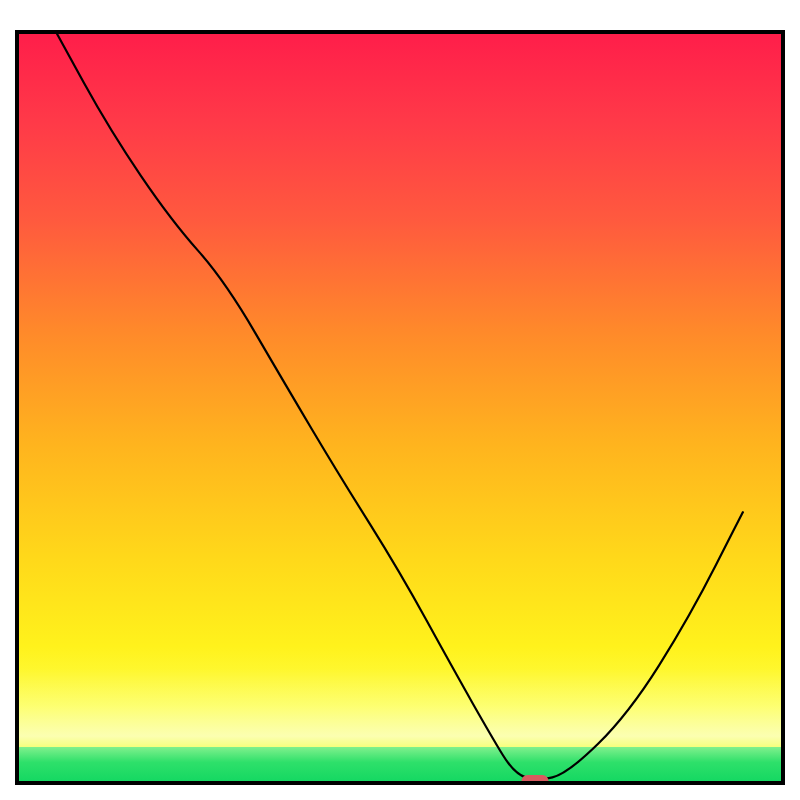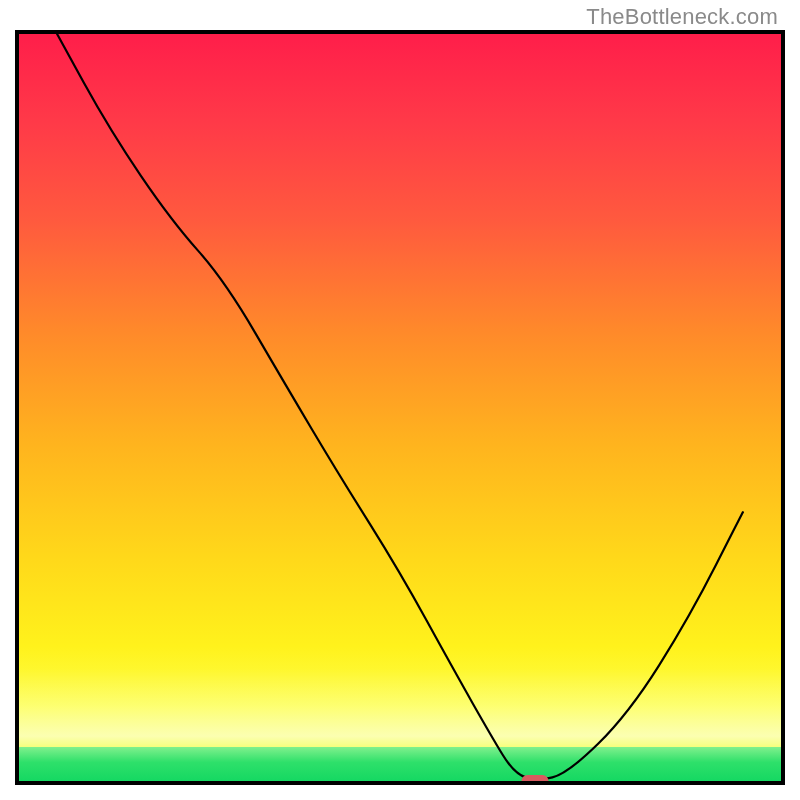--- a/index.html
+++ b/index.html
@@ -78,21 +78,20 @@
     height: 12px;
     border-radius: 6px;
     background: #d85a5f;
     transform: translate(-50%, -50%);
   }
 </style>
 </head>
 <body>
 
 <div class="canvas">
-  <div class="watermark">TheBottleneck.com</div>
 
   <div class="plot-frame">
     <div class="gradient-bg"></div>
 
     <svg class="curve-svg" viewBox="0 0 770 755" preserveAspectRatio="none">
       <path d="M 38.5 0.0 Q 38.5 0.0 65.4 49.1 Q 92.4 98.1 123.2 143.4 Q 154.0 188.8 180.9 218.9 Q 207.9 249.1 238.7 302.0 Q 269.5 354.8 296.4 400.1 Q 323.4 445.5 354.2 494.5 Q 385.0 543.6 411.9 592.7 Q 438.9 641.8 458.1 675.7 Q 477.4 709.7 488.9 728.6 Q 500.5 747.5 512.0 751.2 Q 523.6 755.0 539.0 751.2 Q 554.4 747.5 585.2 717.3 Q 616.0 687.0 646.8 638.0 Q 677.6 588.9 704.5 536.0 T 731.5 483.2" fill="none" stroke="#000" stroke-width="2.2" stroke-linecap="round" stroke-linejoin="round"></path>
     </svg>
 
     <div class="marker" style="left: 515.9px; top: 747px; background: rgb(216, 90, 95);"></div>
   </div>

